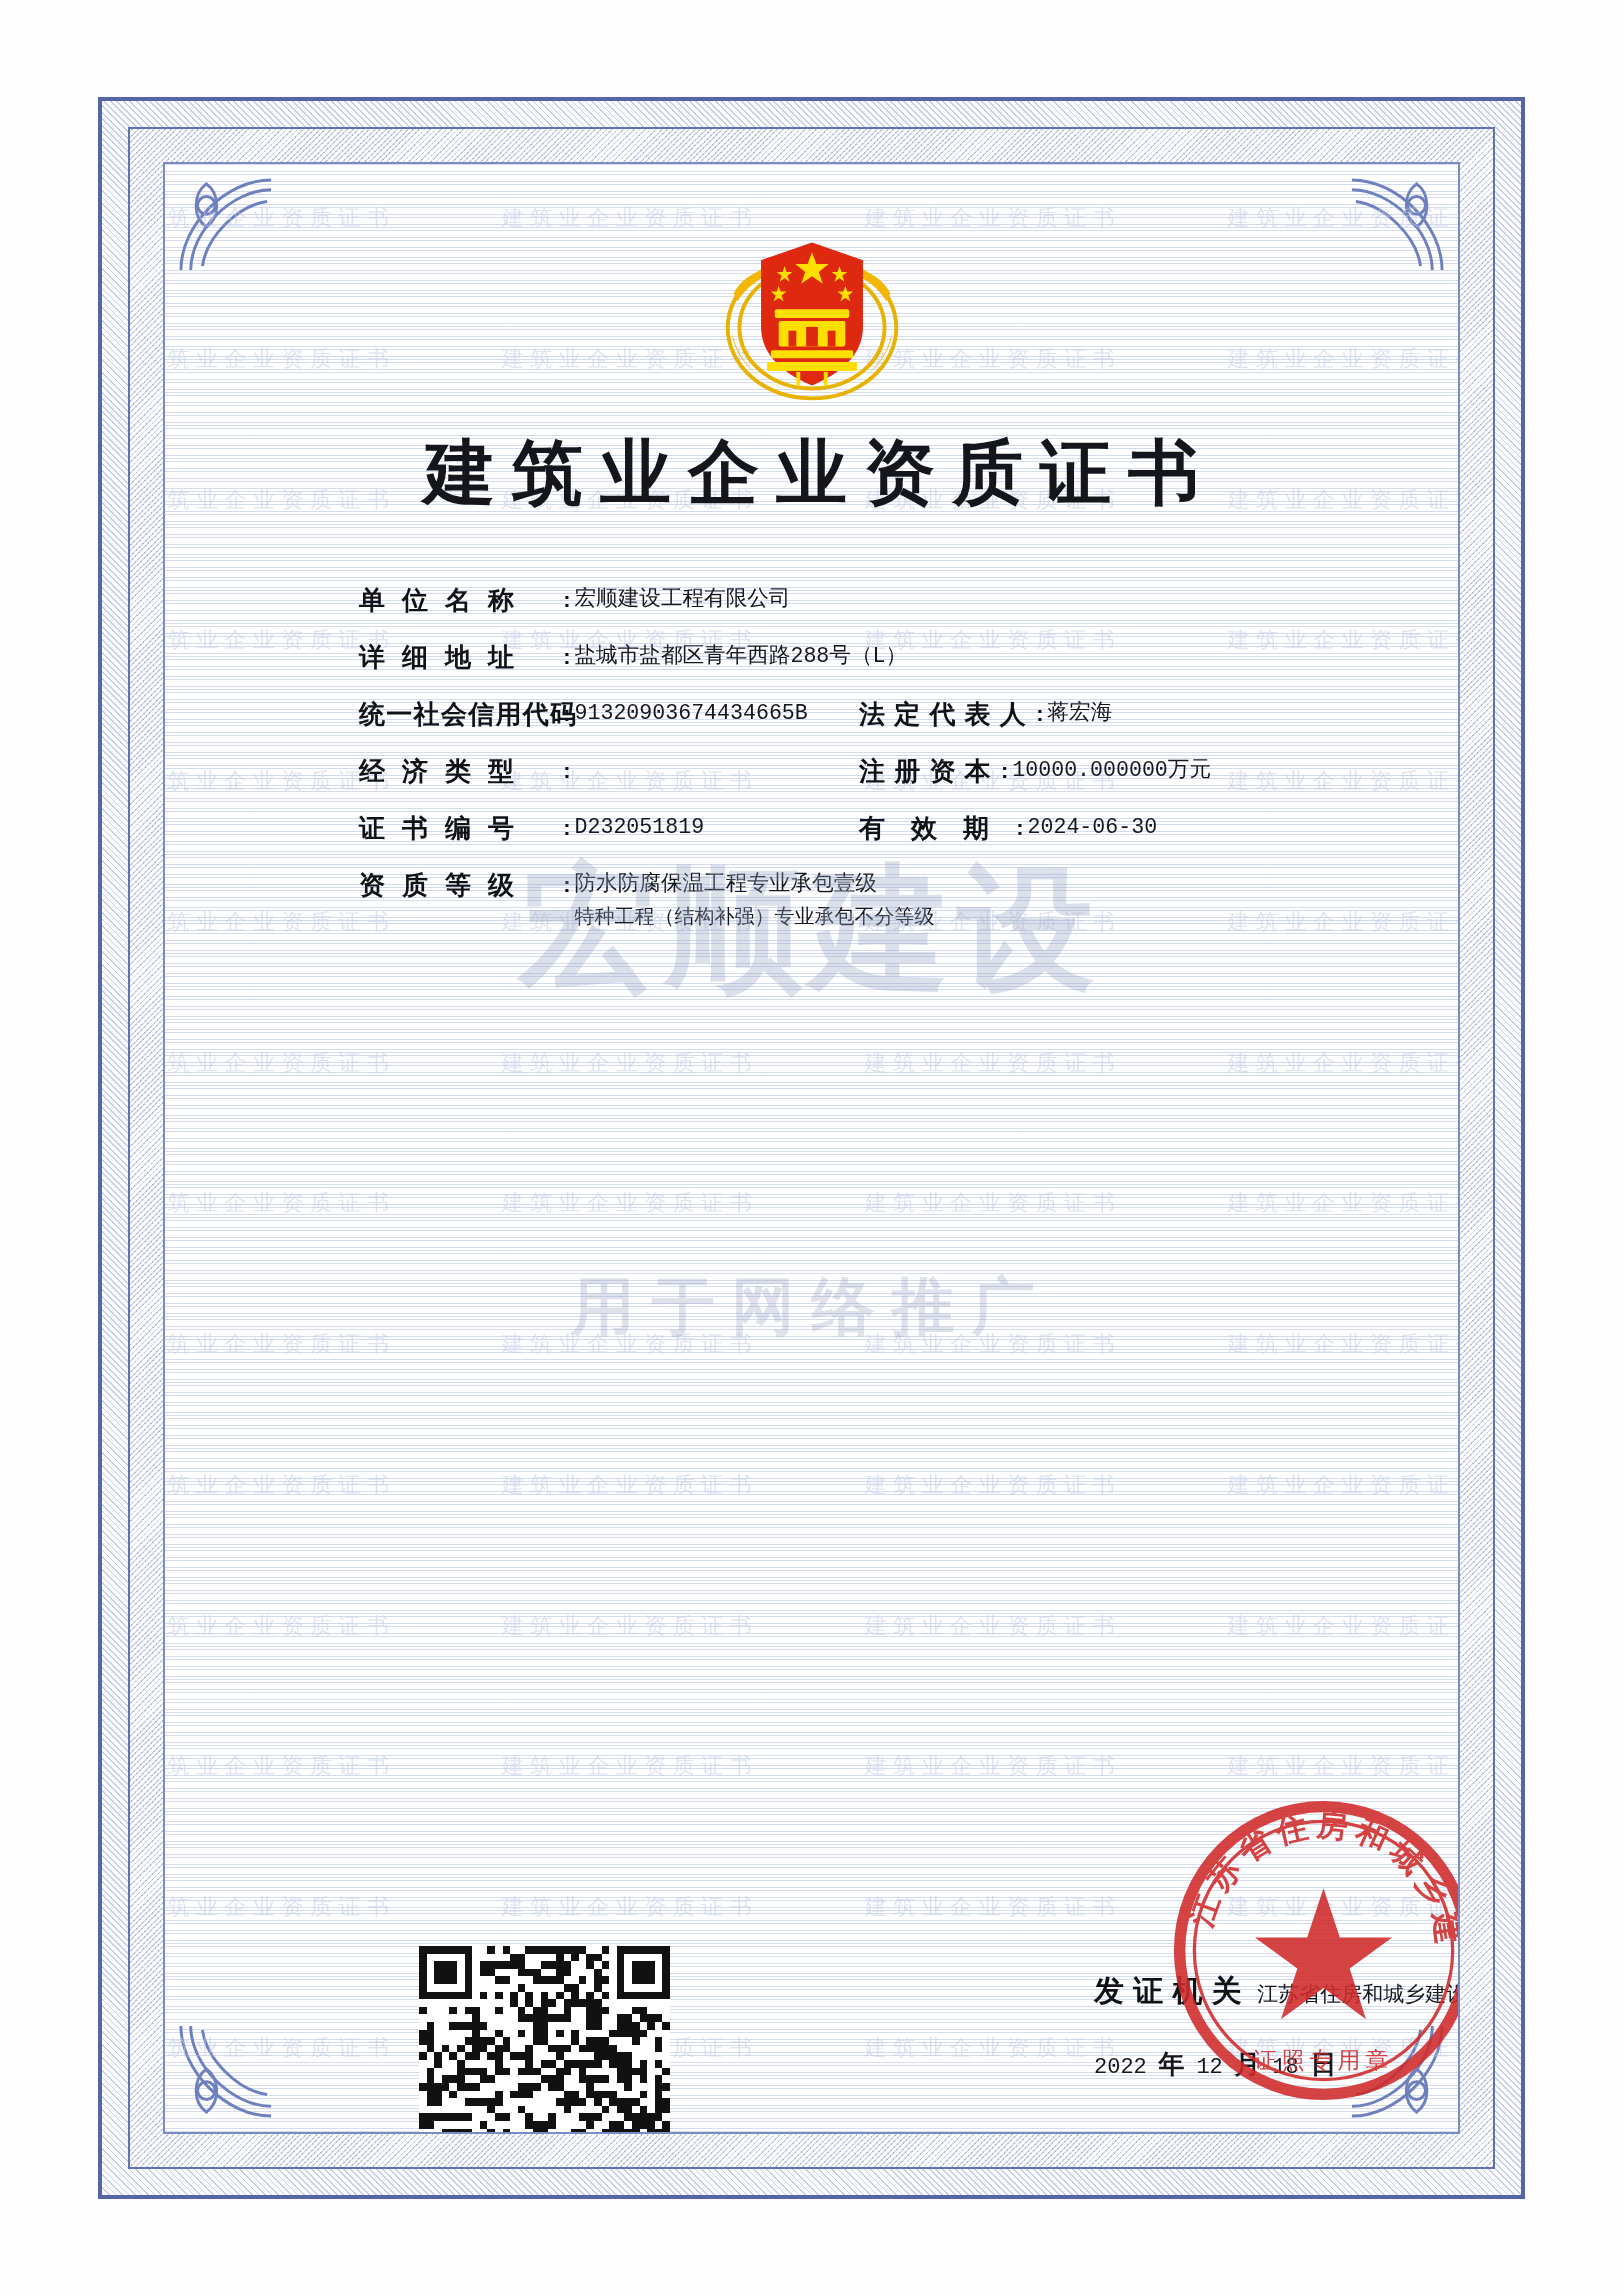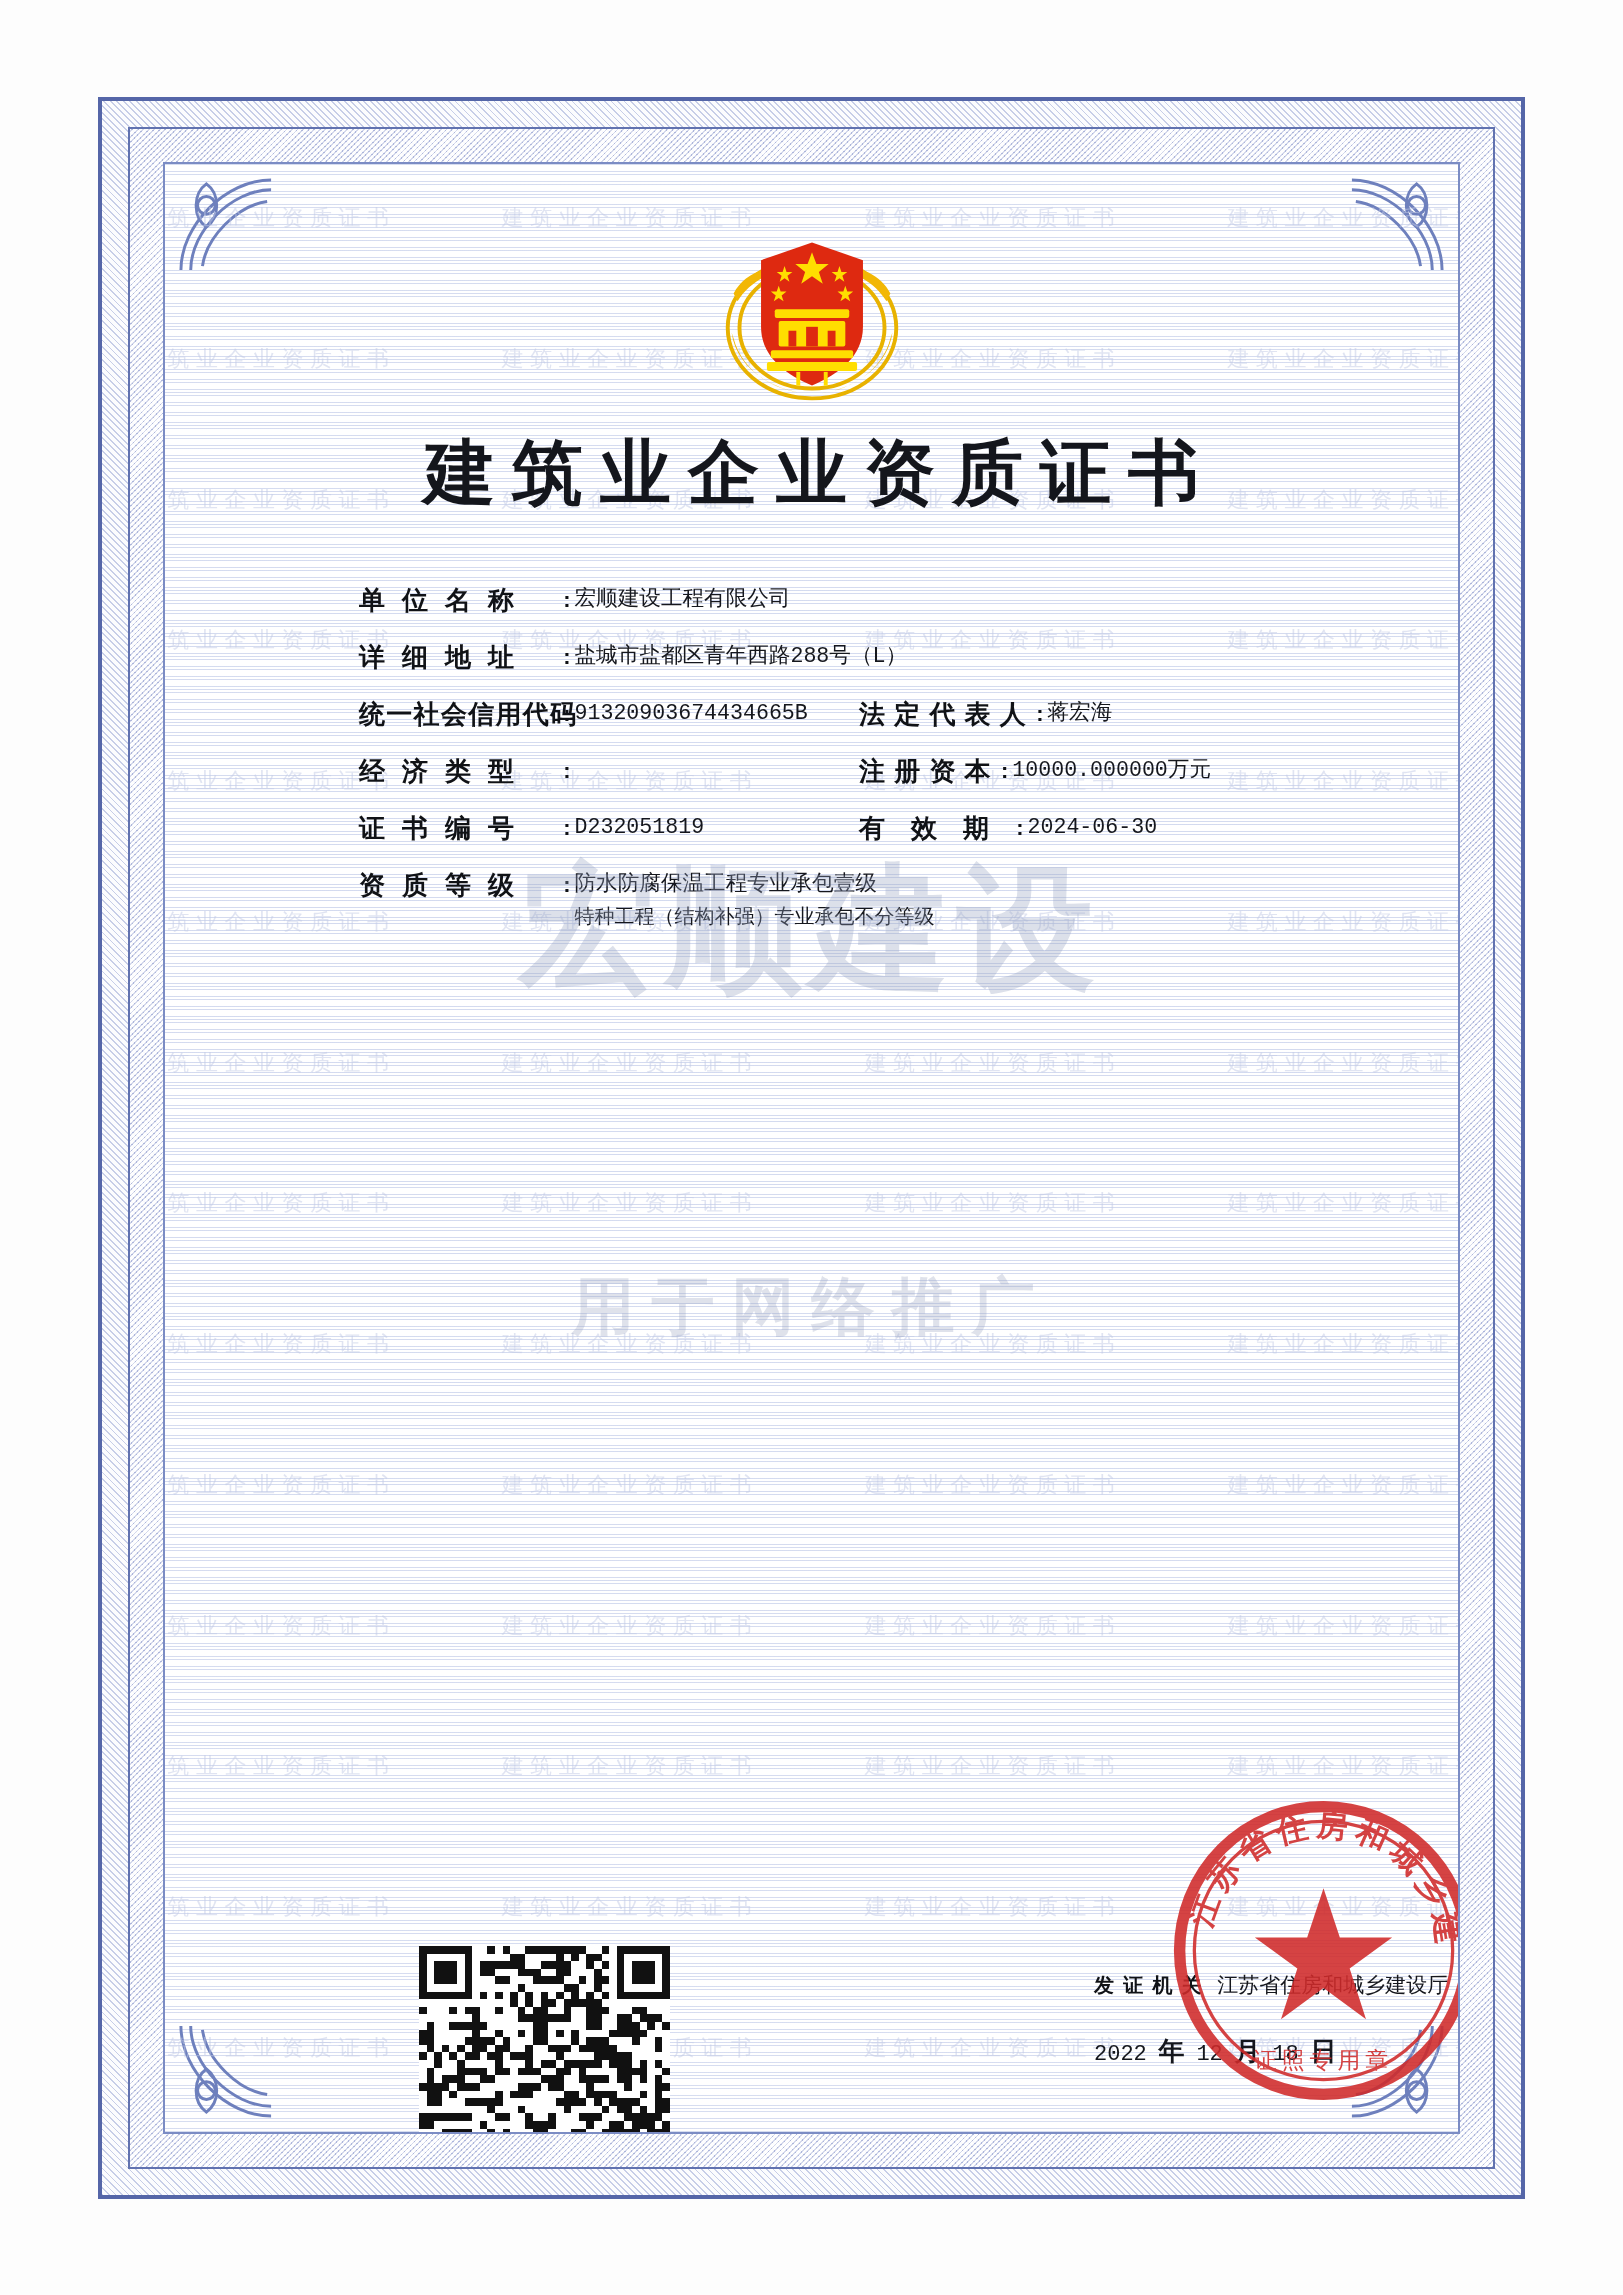--- a/index.html
+++ b/index.html
@@ -213,21 +213,21 @@
     left: 929px;
     top: 1807px;
     width: 497px;
   }
   .issuer-line {
     display: flex;
     align-items: baseline;
   }
   .issuer-label {
     font-family: "DejaVu Sans", sans-serif;
-    font-size: 20px;
+    font-size: 30px;
     font-weight: bold;
     color: #101216;
     letter-spacing: 9.2px;
   }
   .issuer-value {
     font-family: "DejaVu Sans", sans-serif;
     font-size: 21px;
     color: #15171d;
     padding-left: 6.5px;
   }

